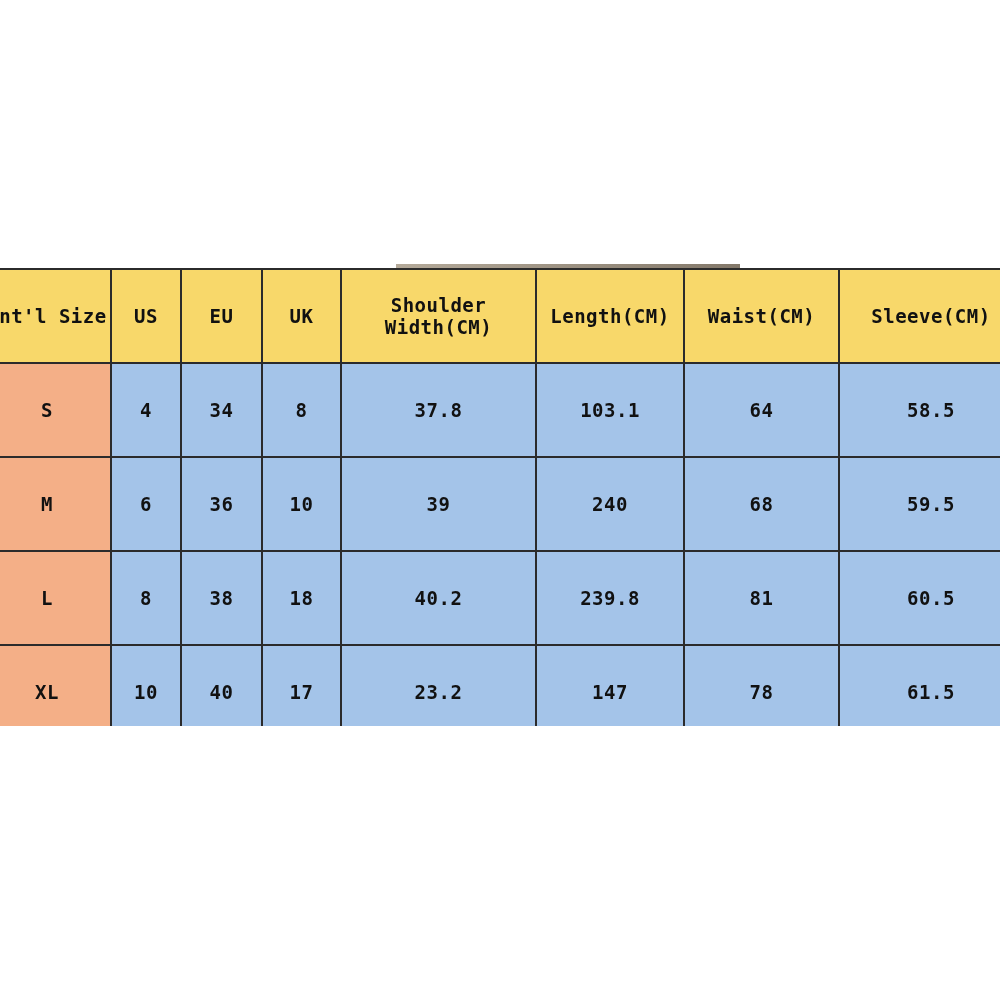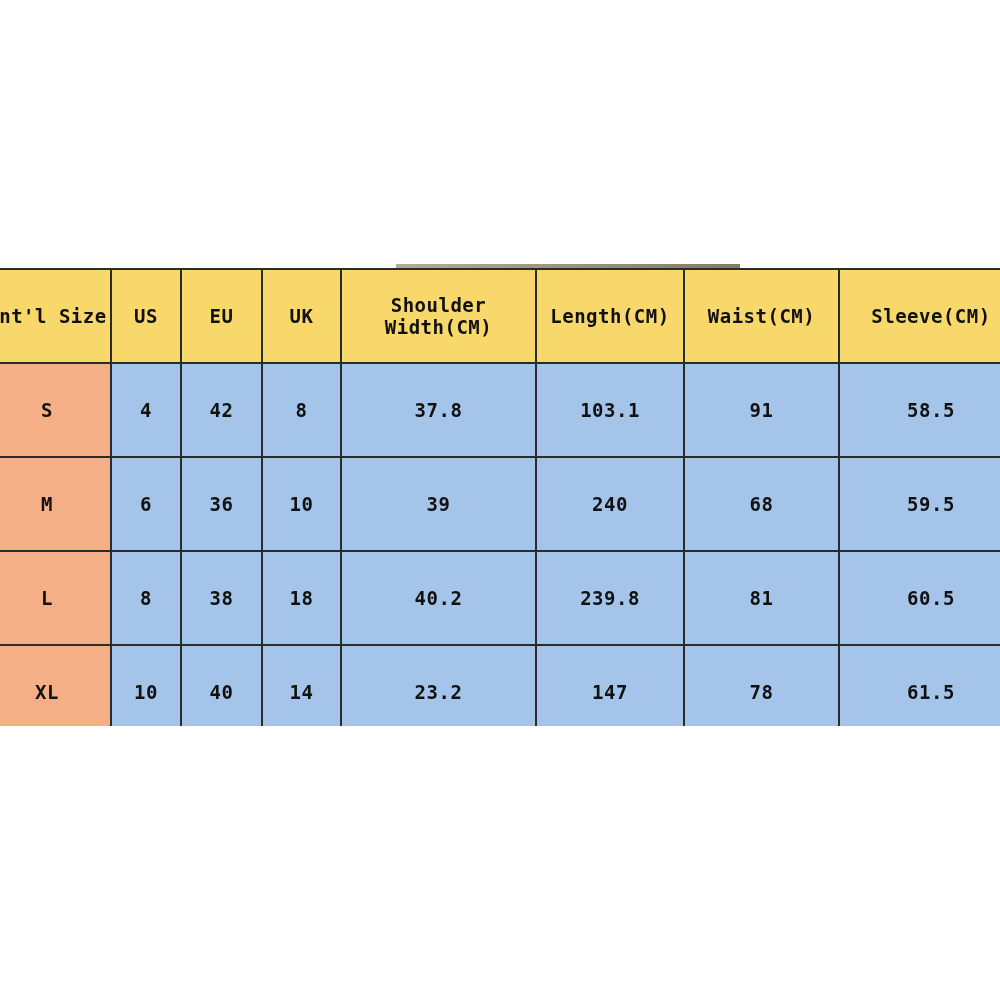--- a/index.html
+++ b/index.html
@@ -118,25 +118,25 @@
           <th>Length(CM)</th>
           <th>Waist(CM)</th>
           <th>Sleeve(CM)</th>
         </tr>
       </thead>
 
       <tbody>
         <tr>
           <td class="size-label">S</td>
           <td>4</td>
-          <td>42</td>
+          <td>34</td>
           <td>8</td>
           <td>37.8</td>
           <td>103.1</td>
-          <td>91</td>
+          <td>64</td>
           <td>58.5</td>
         </tr>
         <tr>
           <td class="size-label">M</td>
           <td>6</td>
           <td>36</td>
           <td>10</td>
           <td>39</td>
           <td>240</td>
           <td>68</td>
@@ -149,21 +149,21 @@
           <td>18</td>
           <td>40.2</td>
           <td>239.8</td>
           <td>81</td>
           <td>60.5</td>
         </tr>
         <tr>
           <td class="size-label">XL</td>
           <td>10</td>
           <td>40</td>
-          <td>14</td>
+          <td>17</td>
           <td>23.2</td>
           <td>147</td>
           <td>78</td>
           <td>61.5</td>
         </tr>
       </tbody>
     </table>
   </div>
 
 </div>

